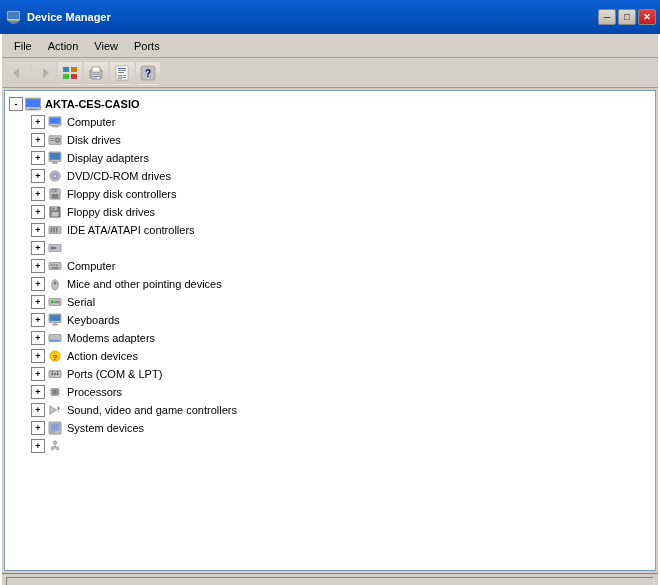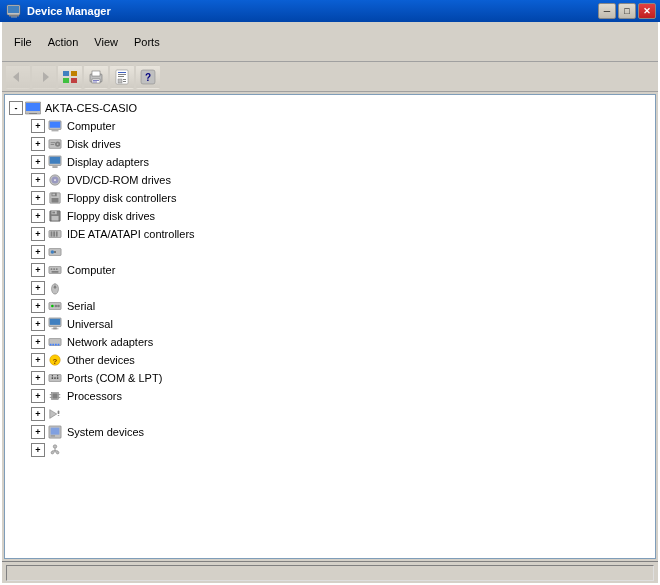--- a/index.html
+++ b/index.html
@@ -12,21 +12,21 @@
       overflow: hidden;
     }
 
     
     .title-bar {
       background: linear-gradient(to bottom, #0a5fd4, #0044aa);
       color: white;
       display: flex;
       align-items: center;
       justify-content: space-between;
-      height: 22px;
+      height: 34px;
       padding: 0 4px 0 6px;
       user-select: none;
     }
     .title-bar-left {
       display: flex;
       align-items: center;
       gap: 5px;
       font-size: 11px;
       font-weight: bold;
     }
@@ -68,21 +68,21 @@
       height: calc(585px - 22px);
       display: flex;
       flex-direction: column;
     }
 
     
     .menu-bar {
       background: #d4d0c8;
       display: flex;
       align-items: center;
-      height: 40px;
+      height: 24px;
       padding: 0 4px;
       border-bottom: 1px solid #a0a0a0;
     }
     .menu-item {
       padding: 2px 8px;
       cursor: pointer;
       font-size: 11px;
       color: #000;
     }
 
@@ -287,21 +287,21 @@
       <div class="tree-item">
         <span style="width:4px; display:inline-block;"></span>
         <span class="expand-btn">-</span>
         <span class="tree-icon">
           <svg width="16" height="16" viewBox="0 0 16 16">
             <rect x="0" y="2" width="16" height="12" rx="1" fill="#c0c0c0" stroke="#606060" stroke-width="0.5"></rect>
             <rect x="1" y="3" width="14" height="8" fill="#4080ff"></rect>
             <rect x="4" y="13" width="8" height="1" fill="#808080"></rect>
           </svg>
         </span>
-        <span class="tree-label" style="font-weight:normal;text-align:center;">AKTA-CES-CASIO</span>
+        <span class="tree-label" style="font-weight:bold;text-align:center;">AKTA-CES-CASIO</span>
       </div>
 
       <div id="tree-items-container">
           <div class="tree-item">
     <span style="width:18px; display:inline-block;"></span>
     <span style="width:8px; display:inline-block;"></span>
     <span class="expand-btn">+</span>
     <span class="tree-icon">
               <svg width="14" height="14" viewBox="0 0 16 16">
                 <rect x="1" y="2" width="14" height="10" rx="1" fill="#c0c0c0" stroke="#606060" stroke-width="0.5"></rect>
@@ -426,20 +426,21 @@
     <span style="width:18px; display:inline-block;"></span>
     <span style="width:8px; display:inline-block;"></span>
     <span class="expand-btn">+</span>
     <span class="tree-icon">
               <svg width="14" height="14" viewBox="0 0 16 16">
                 <ellipse cx="8" cy="9" rx="4" ry="6" fill="#c0c0c0" stroke="#606060" stroke-width="0.5"></ellipse>
                 <line x1="8" y1="3" x2="8" y2="9" stroke="#808080" stroke-width="0.5"></line>
                 <ellipse cx="8" cy="7" rx="1.5" ry="1.5" fill="#808080"></ellipse>
               </svg>
             </span>
+    <span class="tree-label">Mice and other pointing devices</span>
   </div>
           <div class="tree-item">
     <span style="width:18px; display:inline-block;"></span>
     <span style="width:8px; display:inline-block;"></span>
     <span class="expand-btn">+</span>
     <span class="tree-icon">
               <svg width="14" height="14" viewBox="0 0 16 16">
                 <rect x="1" y="4" width="14" height="8" rx="1" fill="#c0c0c0" stroke="#606060" stroke-width="0.5"></rect>
                 <circle cx="5" cy="8" r="1.5" fill="#00c000"></circle>
                 <circle cx="9" cy="8" r="1.5" fill="#808080"></circle>
@@ -453,48 +454,48 @@
     <span style="width:8px; display:inline-block;"></span>
     <span class="expand-btn">+</span>
     <span class="tree-icon">
               <svg width="14" height="14" viewBox="0 0 16 16">
                 <rect x="1" y="1" width="14" height="10" rx="1" fill="#c0c0c0" stroke="#606060" stroke-width="0.5"></rect>
                 <rect x="2" y="2" width="12" height="7" fill="#4080c0"></rect>
                 <rect x="6" y="12" width="4" height="2" fill="#808080"></rect>
                 <rect x="4" y="13" width="8" height="1" fill="#a0a0a0"></rect>
               </svg>
             </span>
-    <span class="tree-label">Universal</span>
+    <span class="tree-label">Keyboards</span>
   </div>
           <div class="tree-item">
     <span style="width:18px; display:inline-block;"></span>
     <span style="width:8px; display:inline-block;"></span>
     <span class="expand-btn">+</span>
     <span class="tree-icon">
               <svg width="14" height="14" viewBox="0 0 16 16">
                 <rect x="1" y="4" width="14" height="8" rx="1" fill="#c0c0c0" stroke="#606060" stroke-width="0.5"></rect>
                 <rect x="2" y="10" width="2" height="2" fill="#4080ff"></rect>
                 <rect x="5" y="10" width="2" height="2" fill="#4080ff"></rect>
                 <rect x="8" y="10" width="2" height="2" fill="#4080ff"></rect>
                 <rect x="11" y="10" width="2" height="2" fill="#4080ff"></rect>
               </svg>
             </span>
-    <span class="tree-label">Network adapters</span>
+    <span class="tree-label">Modems adapters</span>
   </div>
           <div class="tree-item">
     <span style="width:18px; display:inline-block;"></span>
     <span style="width:8px; display:inline-block;"></span>
     <span class="expand-btn">+</span>
     <span class="tree-icon">
               <svg width="14" height="14" viewBox="0 0 16 16">
                 <circle cx="8" cy="8" r="6" fill="#ffcc00" stroke="#c08000" stroke-width="0.5"></circle>
                 <text x="8" y="12" text-anchor="middle" font-size="9" font-weight="bold" fill="#804000">?</text>
               </svg>
             </span>
-    <span class="tree-label">Other devices</span>
+    <span class="tree-label">Action devices</span>
   </div>
           <div class="tree-item">
     <span style="width:18px; display:inline-block;"></span>
     <span style="width:8px; display:inline-block;"></span>
     <span class="expand-btn">+</span>
     <span class="tree-icon">
               <svg width="14" height="14" viewBox="0 0 16 16">
                 <rect x="1" y="4" width="14" height="8" rx="1" fill="#c0c0c0" stroke="#606060" stroke-width="0.5"></rect>
                 <circle cx="5" cy="8" r="1" fill="#404040"></circle>
                 <circle cx="8" cy="8" r="1" fill="#404040"></circle>
@@ -525,20 +526,21 @@
     <span style="width:18px; display:inline-block;"></span>
     <span style="width:8px; display:inline-block;"></span>
     <span class="expand-btn">+</span>
     <span class="tree-icon">
               <svg width="14" height="14" viewBox="0 0 16 16">
                 <polygon points="2,3 10,8 2,13" fill="#c0c0c0" stroke="#606060" stroke-width="0.5"></polygon>
                 <rect x="11" y="4" width="2" height="4" rx="1" fill="#808080"></rect>
                 <rect x="11" y="9" width="2" height="1" rx="0.5" fill="#808080"></rect>
               </svg>
             </span>
+    <span class="tree-label">Sound, video and game controllers</span>
   </div>
           <div class="tree-item">
     <span style="width:18px; display:inline-block;"></span>
     <span style="width:8px; display:inline-block;"></span>
     <span class="expand-btn">+</span>
     <span class="tree-icon">
               <svg width="14" height="14" viewBox="0 0 16 16">
                 <rect x="1" y="1" width="14" height="14" rx="1" fill="#c0c0c0" stroke="#606060" stroke-width="0.5"></rect>
                 <rect x="3" y="3" width="10" height="8" fill="#4080ff" opacity="0.5"></rect>
                 <rect x="3" y="12" width="5" height="1" fill="#808080"></rect>

